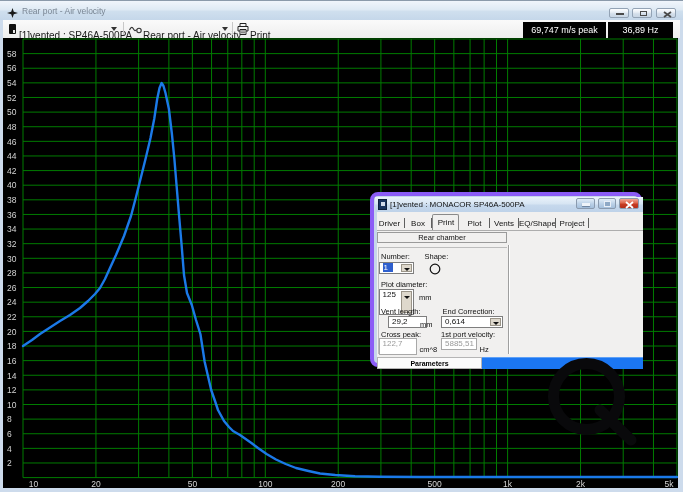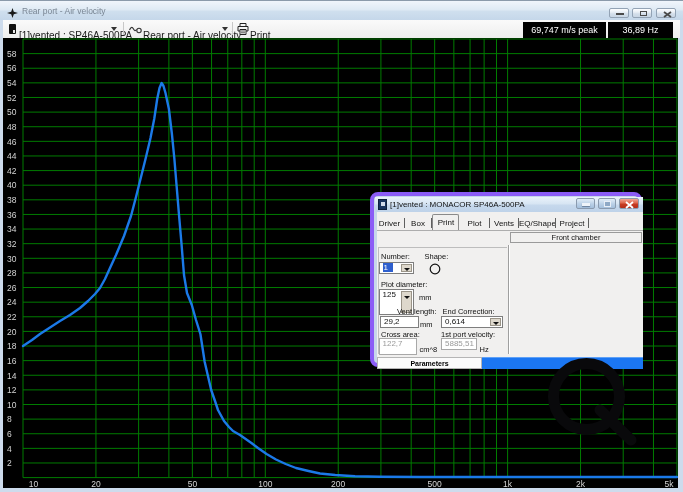--- a/index.html
+++ b/index.html
@@ -193,48 +193,48 @@
 <div class="tab" style="left:58.4px;width:27px;top:17.5px;height:16px;z-index:3;background:#f1f0ef;border:1px solid #8a8a8a;border-bottom:none;border-radius:2px 2px 0 0;padding-top:3px">Print</div>
 <div class="tab" style="left:86.5px;width:28px">Plot</div>
     <div class="tsep" style="left:114.5px"></div>
 <div class="tab" style="left:117px;width:26px">Vents</div>
     <div class="tsep" style="left:143.5px"></div>
 <div class="tab" style="left:145px;width:36px">EQ/Shape</div>
     <div class="tsep" style="left:181px"></div>
 <div class="tab" style="left:182.5px;width:31px">Project</div>
     <div class="tsep" style="left:213.5px"></div>
 
-<div class="abs" style="left:136px;top:36px;width:132px;height:10.5px;border:1px solid #9a9a9a;background:#f1f0ef;font-size:7.5px;text-align:center;color:#111;line-height:9px">Front chamber</div>
+<div class="abs" style="left:3px;top:36px;width:129.8px;height:10.5px;border:1px solid #9a9a9a;background:#f1f0ef;font-size:7.5px;text-align:center;color:#111;line-height:9px">Rear chamber</div>
 
 <div class="abs" style="left:4px;top:50.5px;width:129px;height:1px;background:#bdbdbd"></div>
 <div class="abs" style="left:4px;top:50.5px;width:1px;height:107px;background:#bdbdbd"></div>
 <div class="abs" style="left:133.5px;top:49px;width:1px;height:109px;background:#9f9f9f"></div>
 <div class="abs" style="left:134.5px;top:49px;width:1px;height:109px;background:#fff"></div>
 
 <div class="lbl" style="left:7px;top:56px">Number:</div>
 <div class="lbl" style="left:50.5px;top:56px">Shape:</div>
 <div class="edit" style="left:4.5px;top:65.5px;width:35px;height:12.5px"><span style="background:#2e5fce;color:#fff;padding:0 5px 0 1px">1</span><span class="cbtn">
         <i></i>
       </span></div>
 <svg class="abs" style="left:55px;top:67px" width="12" height="12" viewBox="0 0 12 12">
       <circle cx="6" cy="6" r="4.8" fill="none" stroke="#111" stroke-width="1.2"></circle>
     </svg>
 <div class="lbl" style="left:7px;top:84px">Plot diameter:</div>
 <div class="edit" style="left:4.5px;top:93px;width:35px;height:26px">125<span class="cbtn">
         <i></i>
       </span></div>
 <div class="lbl" style="left:45px;top:97px">mm</div>
-<div class="lbl" style="left:23px;top:110.5px">Vent length:</div>
+<div class="lbl" style="left:7px;top:110.5px">Vent length:</div>
 <div class="lbl" style="left:68.5px;top:110.5px">End Correction:</div>
-<div class="edit" style="left:6px;top:119.5px;width:39px;height:12.5px">29,2</div>
+<div class="edit" style="left:14px;top:119.5px;width:39px;height:12.5px">29,2</div>
 <div class="lbl" style="left:46px;top:124px">mm</div>
 <div class="edit" style="left:67px;top:119.5px;width:61.5px;height:12.5px">0,614<span class="cbtn">
         <i></i>
       </span></div>
-<div class="lbl" style="left:7px;top:133.5px">Cross area:</div>
+<div class="lbl" style="left:7px;top:133.5px">Cross peak:</div>
 <div class="lbl" style="left:67px;top:133.5px">1st port velocity:</div>
 <div class="edit dis" style="left:4.5px;top:142px;width:38px;height:17px">122,7</div>
 <div class="lbl" style="left:45.5px;top:149px">cm^8</div>
 <div class="edit dis" style="left:67px;top:142px;width:36px;height:12px">5885,51</div>
 <div class="lbl" style="left:105.5px;top:149px">Hz</div>
 
 <div class="abs" style="left:3px;top:161px;width:105px;height:11.5px;background:#fbfbfb;border:1px solid #b5b5b5;font-size:7px;font-weight:bold;text-align:center;line-height:11px;color:#000">Parameters</div>
 <div class="abs" style="left:108px;top:161px;width:161px;height:11.5px;background:#1b76f2;border-top:1px solid #5ea0f6"></div>
 </div>
 <svg class="abs" style="left:540px;top:352px;z-index:50" width="100" height="100" viewBox="0 0 100 100">

